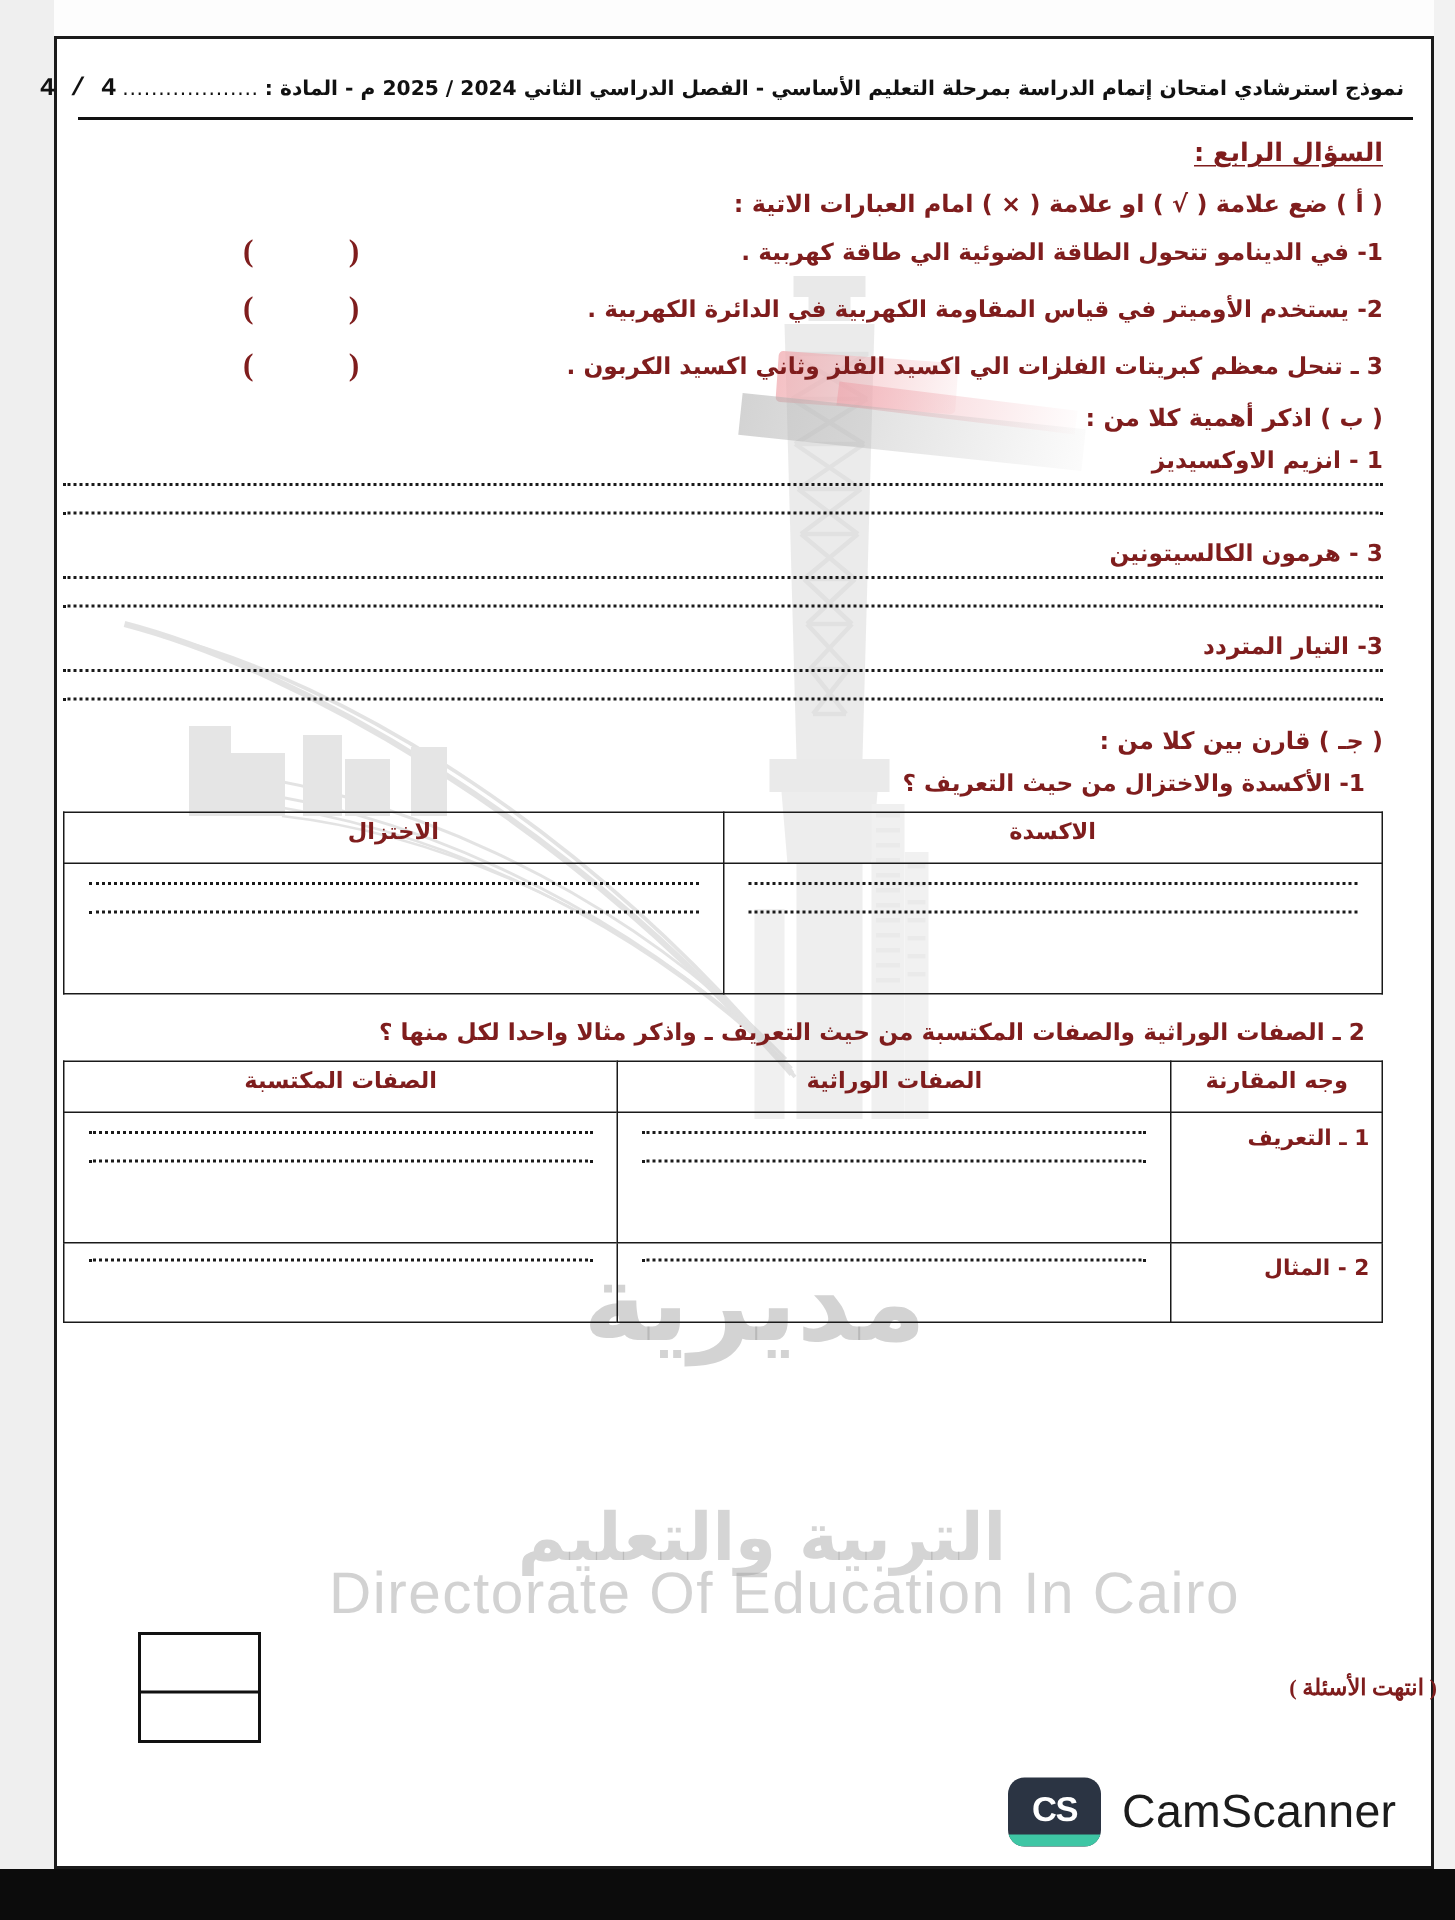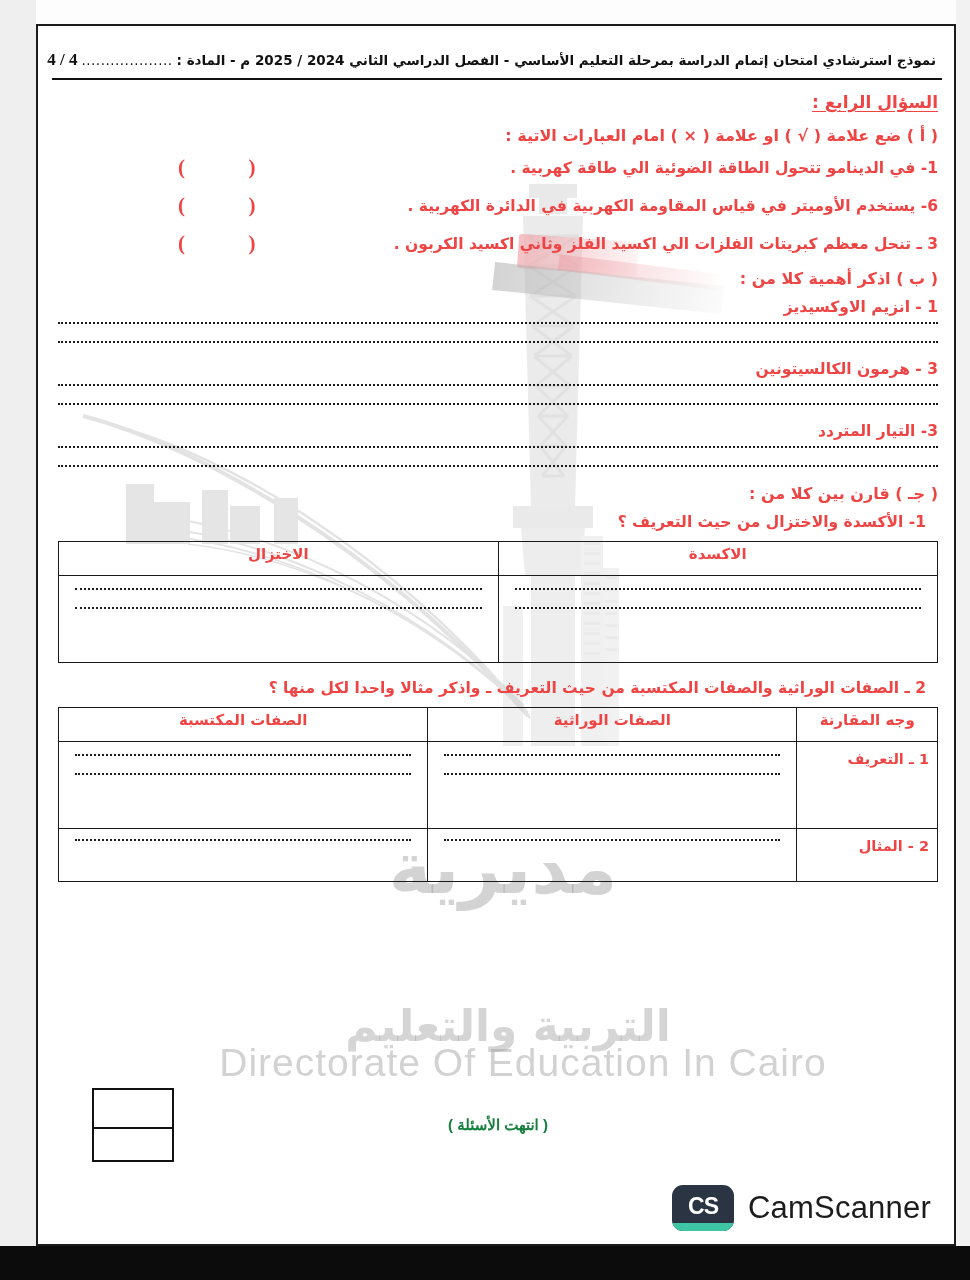--- a/index.html
+++ b/index.html
@@ -136,40 +136,40 @@
     gap: 4px;
     direction: rtl;
     font-family: "DejaVu Sans", sans-serif;
     font-size: 13.5px;
     color: #111;
     white-space: nowrap;
   }
   .hdr-title { font-weight: 600; }
   .hdr-dots { letter-spacing: 0.5px; }
   .hdr-page {
-    font-family: Liberation Serif, serif;
+    font-family: Liberation Mono, monospace;
     font-weight: 700;
     font-size: 17px;
     direction: ltr;
   }
   .hdr-rule {
     position: absolute;
     left: 14px; top: 52px;
     width: 890px;
     border-top: 2.5px solid #111;
   }
 
   
   .content {
     position: absolute;
-    left: 20px; top: 66px;
+    left: 4px; top: 66px;
     width: 880px;
     direction: rtl;
     font-family: "DejaVu Sans", sans-serif;
-    color: #ef4444;
+    color: #7f1d1d;
   }
   .q-title {
     font-size: 17px;
     font-weight: 700;
     text-decoration: underline;
     text-underline-offset: 3px;
     margin: 0 0 14px 0;
     text-align: right;
   }
   .part-head {
@@ -265,26 +265,25 @@
     font-weight: 700;
     text-align: right;
     margin: 0 12px 10px 0;
   }
 
   
   .end-note {
     position: absolute;
     left: 0; top: 1090px;
     width: 920px;
-    text-align: center;
     direction: rtl;
-    font-family: Liberation Sans, sans-serif;
+    font-family: Liberation Serif, serif;
     font-size: 15px;
     font-weight: 700;
-    color: #15803d;
+    color: #7f1d1d;
   }
   .mark-box {
     position: absolute;
     left: 54px; top: 1062px;
     width: 82px; height: 74px;
     border: 2px solid #111;
     box-sizing: border-box;
   }
   .mark-box .divider {
     position: absolute;
@@ -428,21 +427,21 @@
 
       <div class="q-title">السؤال الرابع :</div>
 
       <div class="part-head">( أ ) ضع علامة ( √ ) او علامة ( × ) امام العبارات الاتية :</div>
 
       <div class="tf-row">
         <span class="tf-text">1- في الدينامو تتحول الطاقة الضوئية الي طاقة كهربية .</span>
         <span class="tf-paren">(          )</span>
       </div>
       <div class="tf-row">
-        <span class="tf-text">6- يستخدم الأوميتر في قياس المقاومة الكهربية في الدائرة الكهربية .</span>
+        <span class="tf-text">2- يستخدم الأوميتر في قياس المقاومة الكهربية في الدائرة الكهربية .</span>
         <span class="tf-paren">(          )</span>
       </div>
       <div class="tf-row">
         <span class="tf-text">3 ـ تنحل معظم كبريتات الفلزات الي اكسيد الفلز وثاني اكسيد الكربون .</span>
         <span class="tf-paren">(          )</span>
       </div>
 
       <div class="part-head" style="margin-top:8px;">( ب ) اذكر أهمية كلا من :</div>
 
       <div class="item-line">1 - انزيم الاوكسيديز</div>

